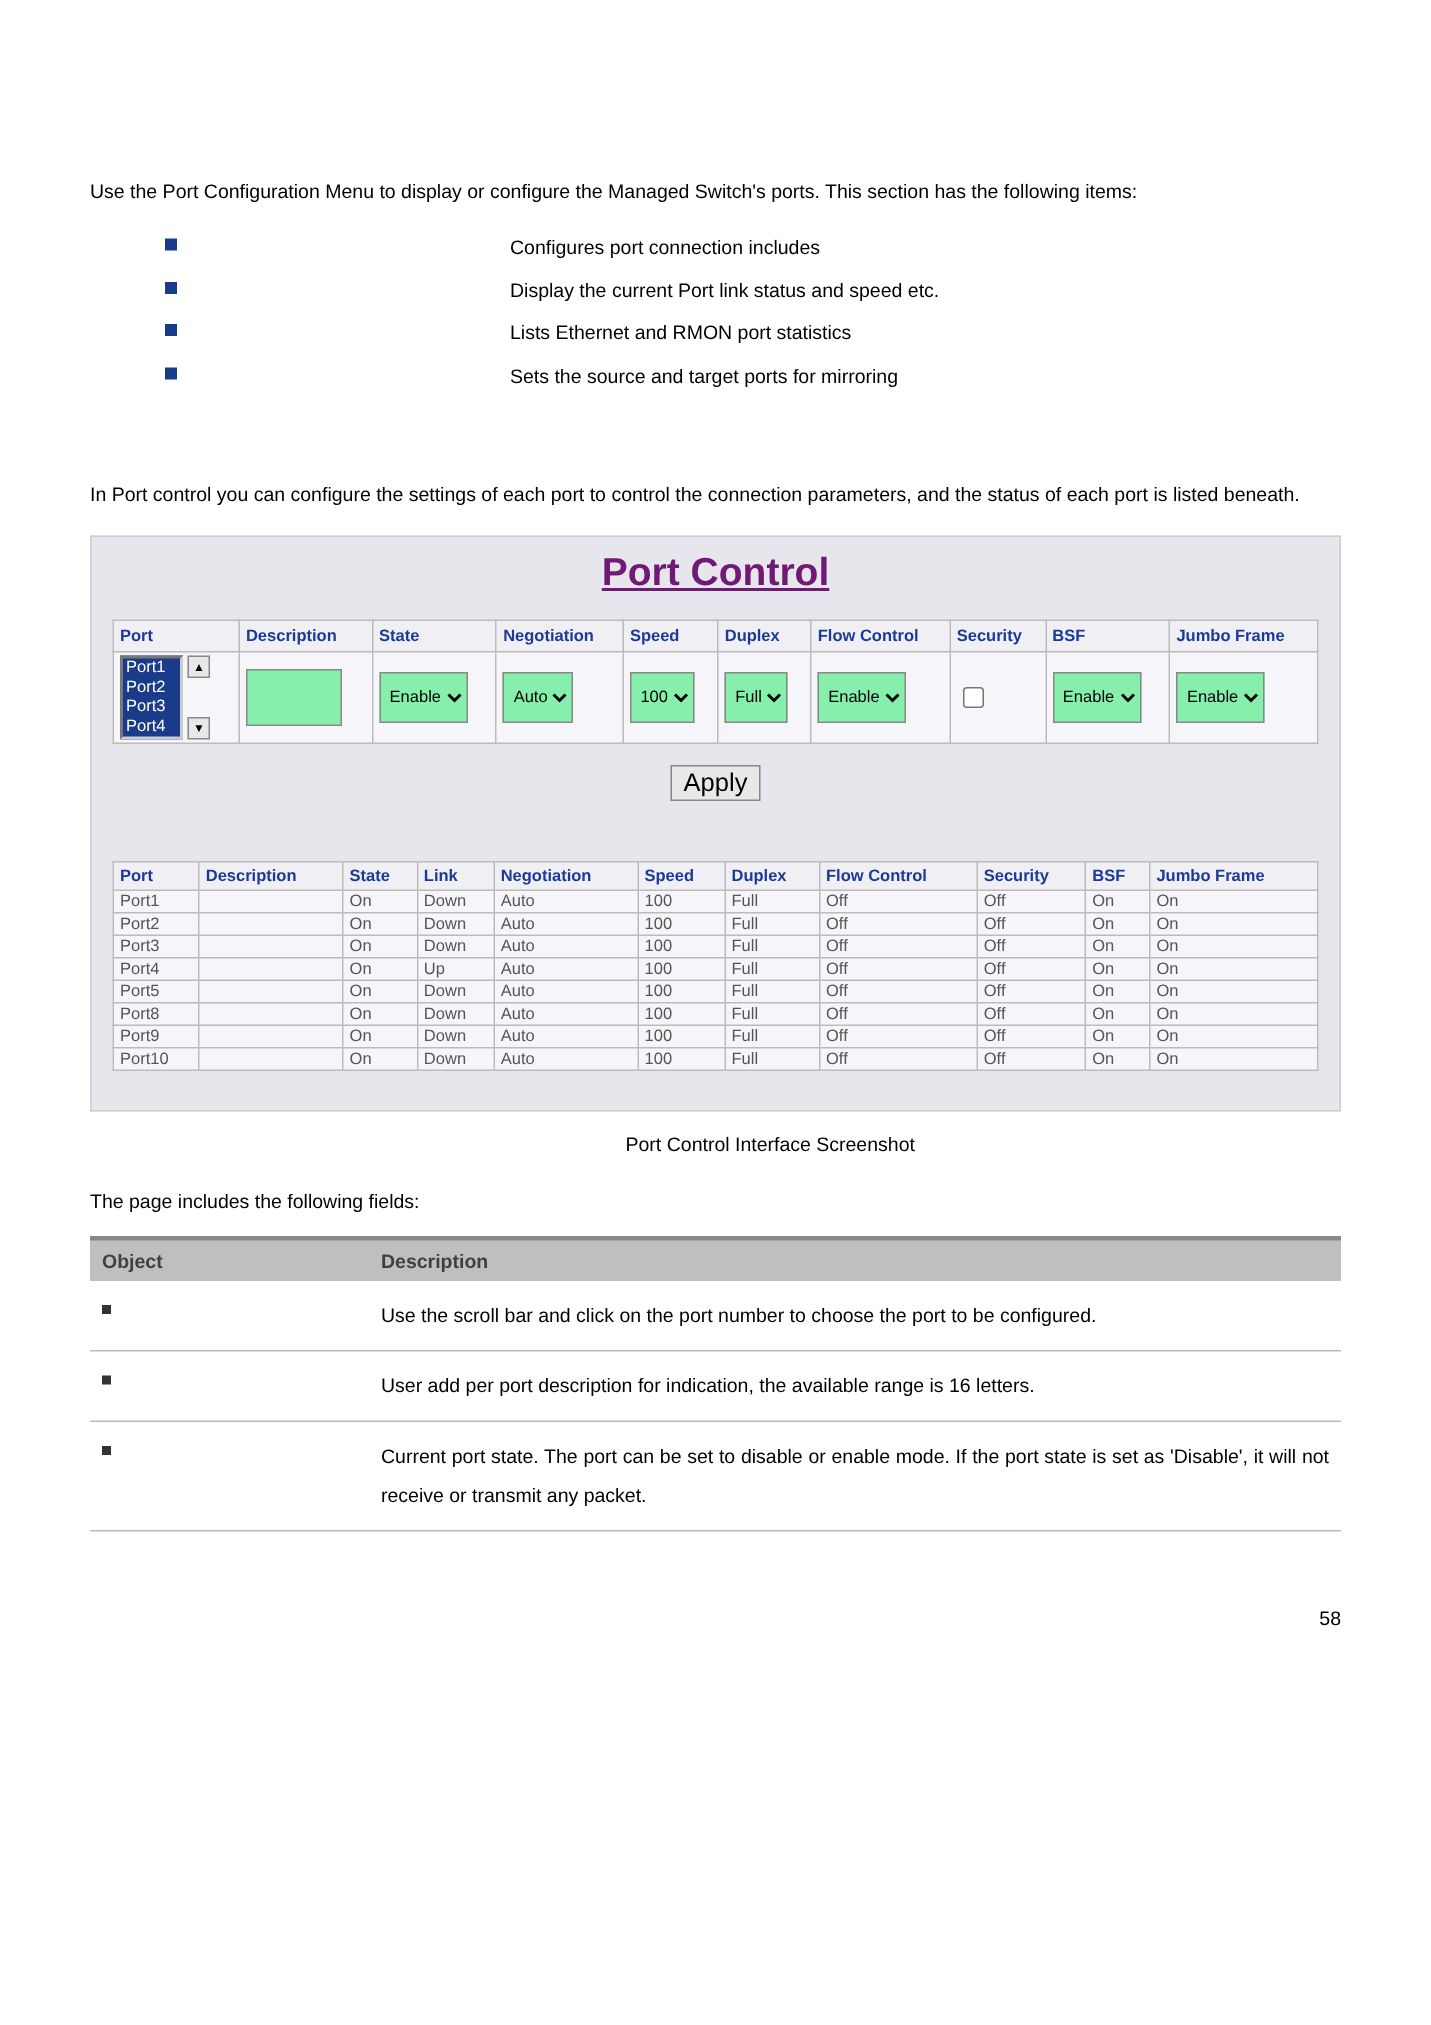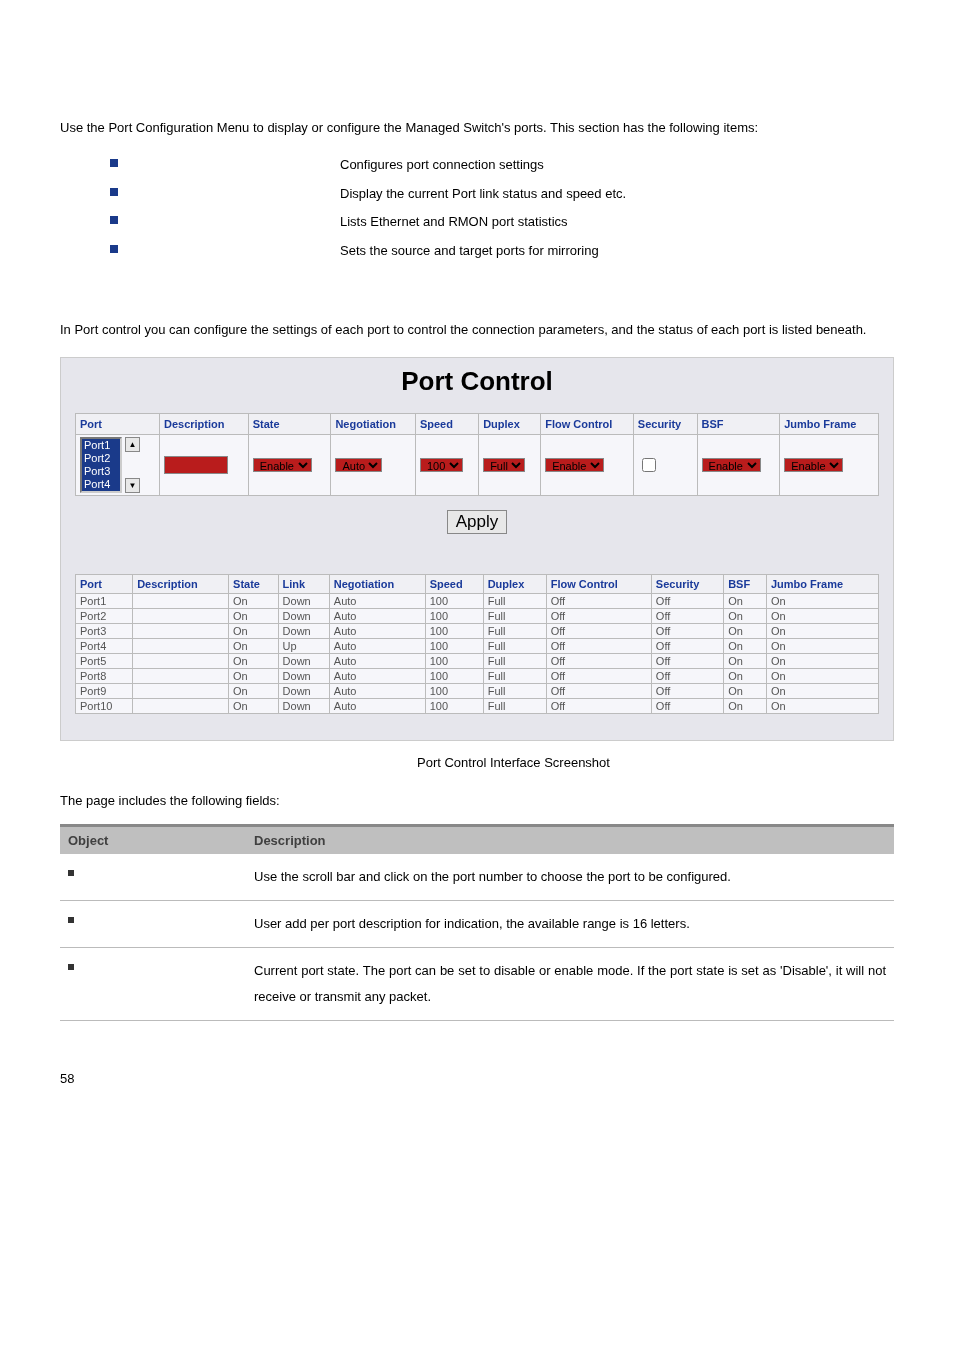--- a/index.html
+++ b/index.html
@@ -58,23 +58,24 @@
   .screenshot {
     background: #e6e6ec;
     border: 1px solid #ccc;
     padding: 6px 14px 26px 14px;
     margin-top: 14px;
   }
   .screenshot-title {
     text-align: center;
     font-size: 26px;
     font-weight: bold;
-    color: #000000;
+    color: #701a75;
     font-family: Verdana, Arial, sans-serif;
     margin: 2px 0 16px 0;
+    text-decoration: underline;
   }
   table.inner {
     border-collapse: collapse;
     width: 100%;
     background: #f6f6fa;
     font-family: Verdana, Arial, sans-serif;
     font-size: 11px;
   }
   table.inner th {
     background: #f0f0f4;
@@ -89,22 +90,22 @@
     border: 1px solid #bbb;
     padding: 2px 4px;
     vertical-align: middle;
     white-space: nowrap;
   }
   .config-row td { padding: 4px; }
   select.fake, input.fake-text {
     font-family: Tahoma, sans-serif;
     font-size: 11px;
     border: 1px solid #888;
-    background: #b91c1c;
-    height: 14px;
+    background: #86efac;
+    height: 34px;
   }
   select.fake { padding: 0 0 0 2px; }
   .port-list {
     background: #1a3a8a;
     color: #fff;
     font-family: Tahoma, sans-serif;
     font-size: 11px;
     border: 2px inset #ccc;
     width: 42px;
     height: 56px;
@@ -196,36 +197,36 @@
   table.obj td.desc {
     padding: 10px 8px;
     border-bottom: 1px solid #bbb;
     line-height: 2;
     text-align: justify;
   }
   table.obj td.label .bullet-sm {
     display:inline-block; width:6px; height:6px; background:#333; margin-right:6px; vertical-align:middle;
   }
   table.obj td.label .obj-name { font-weight:bold; color:#fff; }
-  .page-num { text-align:left; margin-top:50px; font-size:13px; }
+  .page-num { text-align:right; margin-top:50px; font-size:13px; }
 </style>
 </head>
 <body>
 
 <div class="page">
 
   <h2 class="section-heading">4.4 Port Management</h2>
 
   <p class="body-text">Use the Port Configuration Menu to display or configure the Managed Switch's ports. This section has the following items:</p>
 
   <ul class="feature-list">
     <li>
       <span class="bullet"></span>
       <span class="label">Port Configuration</span>
-      <span>Configures port connection settings</span>
+      <span>Configures port connection includes</span>
     </li>
     <li>
       <span class="bullet"></span>
       <span class="label">Port Status</span>
       <span>Display the current Port link status and speed etc.</span>
     </li>
     <li>
       <span class="bullet"></span>
       <span class="label">Port Statistics</span>
       <span>Lists Ethernet and RMON port statistics</span>

